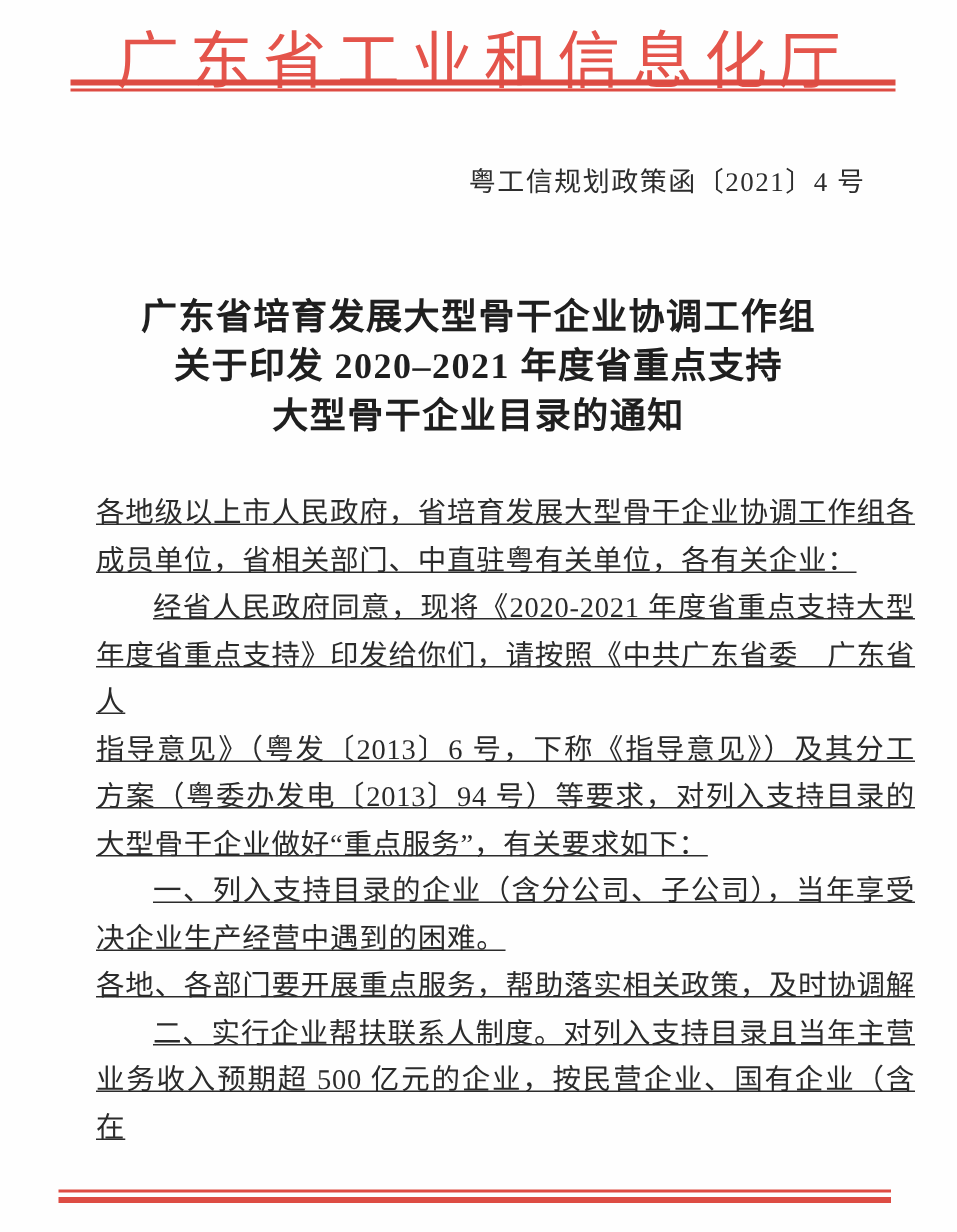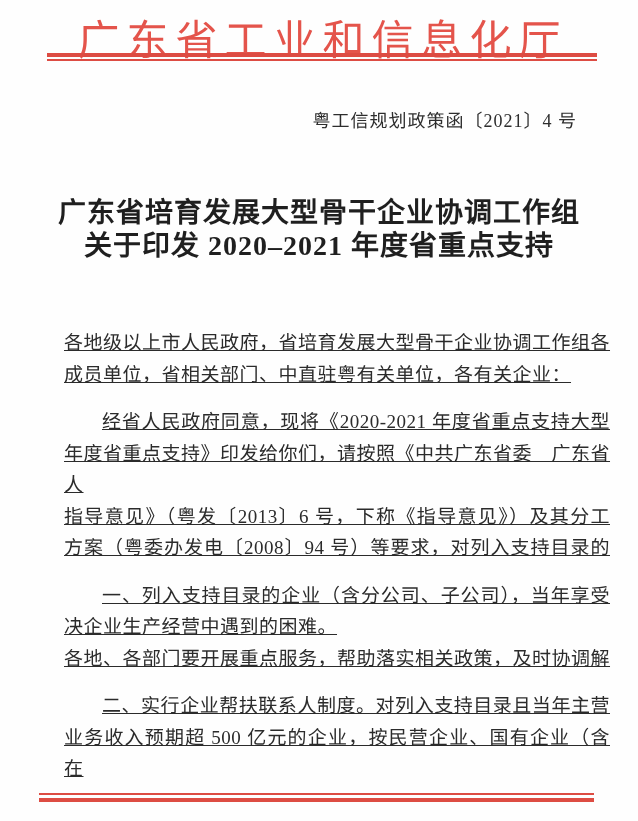--- a/index.html
+++ b/index.html
@@ -48,38 +48,38 @@
     font-size: 18px;
     color: #2d2d2d;
     letter-spacing: 1px;
     padding-left: 36px;
   }
   
   .doc-title {
     position: absolute;
     top: 196px; left: 0; width: 100%;
     text-align: center;
-    font-size: 28px;
+    font-size: 24px;
     line-height: 33px;
     font-weight: bold;
     color: #1f1f1f;
     letter-spacing: 1px;
   }
   
   .doc-body {
     position: absolute;
     top: 327px; left: 64px; width: 546px;
     font-size: 19px;
     line-height: 31.5px;
     color: var(--ink);
     letter-spacing: 0.5px;
   }
   .doc-body .line { text-align: justify; text-align-last: left; text-decoration: underline; }
   .doc-body .line.fill { text-align-last: justify; }
-  .doc-body .line.indent { text-indent: 2em; margin-top: 16px; }
+  .doc-body .line.indent { text-indent: 2em; }
   
   .footer-rule {
     position: absolute;
     top: 793px; left: 39px; width: 555px;
   }
   .footer-rule .rule-thin  { height: 2px; background: var(--rule-red); }
   .footer-rule .rule-gap   { height: 3px; }
   .footer-rule .rule-thick { height: 4px; background: var(--rule-red); }
 </style>
 </head>
@@ -96,37 +96,39 @@
   </div>
 
   <div class="doc-number">粤工信规划政策函〔2021〕4 号</div>
 
   <div class="doc-title">
 
       <div class="title-line">广东省培育发展大型骨干企业协调工作组</div>
 
       <div class="title-line">关于印发 2020–2021 年度省重点支持</div>
 
+      <div class="title-line">大型骨干企业目录的通知</div>
     </div>
 
   <div class="doc-body">
 
       <div class="line fill">各地级以上市人民政府，省培育发展大型骨干企业协调工作组各</div>
 
       <div class="line">成员单位，省相关部门、中直驻粤有关单位，各有关企业：</div>
 
       <div class="line indent fill">经省人民政府同意，现将《2020-2021 年度省重点支持大型</div>
 
       <div class="line fill">年度省重点支持》印发给你们，请按照《中共广东省委　广东省人</div>
 
 
       <div class="line fill">指导意见》（粤发〔2013〕6 号，下称《指导意见》）及其分工</div>
 
-      <div class="line fill">方案（粤委办发电〔2008〕94 号）等要求，对列入支持目录的</div>
+      <div class="line fill">方案（粤委办发电〔2013〕94 号）等要求，对列入支持目录的</div>
 
+      <div class="line">大型骨干企业做好“重点服务”，有关要求如下：</div>
 
       <div class="line indent fill">一、列入支持目录的企业（含分公司、子公司），当年享受</div>
 
 
       <div class="line">决企业生产经营中遇到的困难。</div>
 
       <div class="line fill">各地、各部门要开展重点服务，帮助落实相关政策，及时协调解</div>
 
       <div class="line indent fill">二、实行企业帮扶联系人制度。对列入支持目录且当年主营</div>
 

